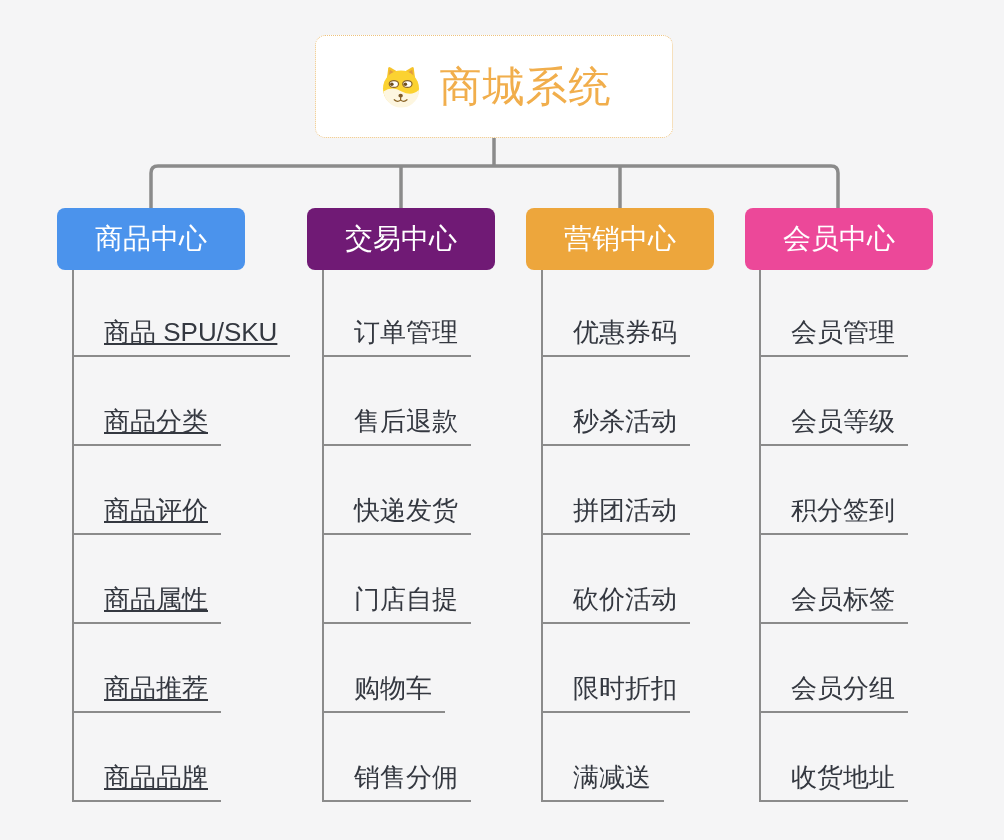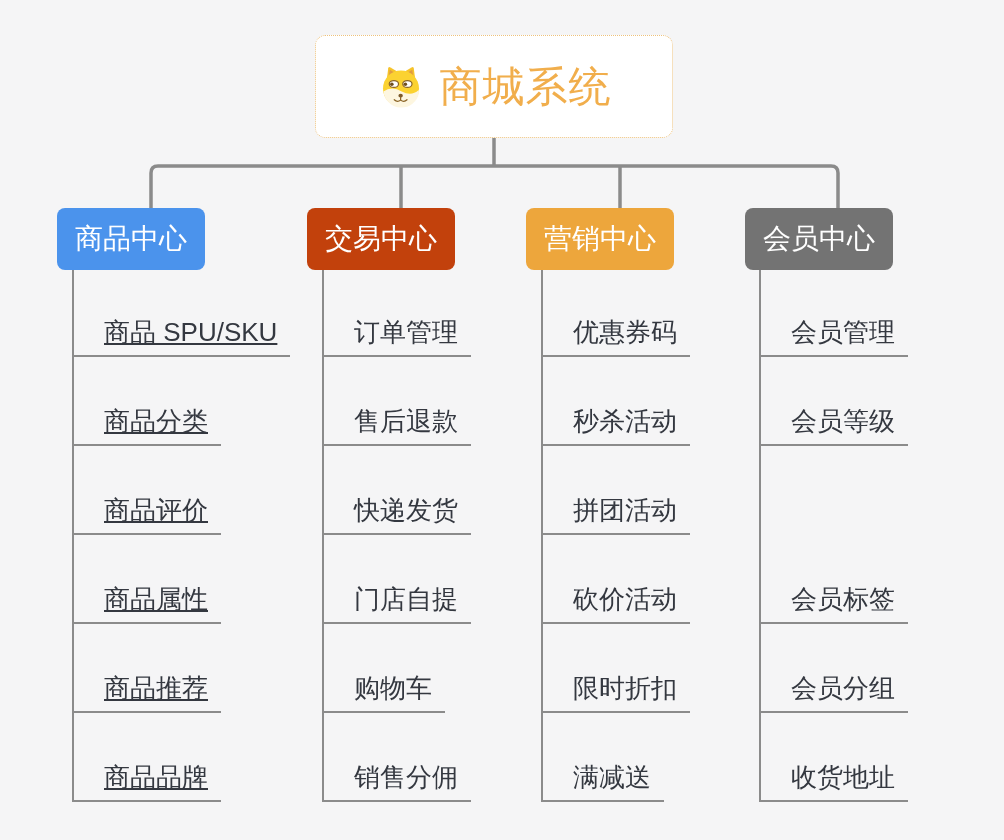--- a/index.html
+++ b/index.html
@@ -28,21 +28,21 @@
     cursor:pointer;
   }
   .root-title{
     font-size:42px;
     letter-spacing:1px;
     white-space:nowrap;
   }
   .dog-icon{width:48px;height:48px;display:block;}
   
   .branch-header{
-    position:absolute;top:208px;width:148px;height:62px;
+    position:absolute;top:208px;width:188px;height:62px;
     border-radius:8px;
     display:flex;align-items:center;justify-content:center;
     color:#ffffff;font-size:28px;
     white-space:nowrap;
     cursor:pointer;
   }
   .bh-0{left:57px;}
   .bh-1{left:307px;}
   .bh-2{left:526px;}
   .bh-3{left:745px;}
@@ -107,23 +107,23 @@
       <circle cx="37.8" cy="28.3" r="2.4" fill="#6f4e1e"></circle>
 
       <ellipse cx="31.5" cy="43.5" rx="3" ry="2.4" fill="#7d5a2a"></ellipse>
       <path d="M31.5 45.5 L31.5 49" stroke="#8a6325" stroke-width="1.6" fill="none" stroke-linecap="round"></path>
       <path d="M23 49 Q27 53 31.5 49.5 Q36 53 40 49" stroke="#8a6325" stroke-width="1.6" fill="none" stroke-linecap="round"></path>
     </svg>
     <div class="root-title" style="color: rgb(241, 174, 76);">商城系统</div>
   </div>
 
   <div class="branch-header bh-0" style="background-color: rgb(75, 147, 236);">商品中心</div>
-  <div class="branch-header bh-1" style="background-color: #c2410c;">交易中心</div>
+  <div class="branch-header bh-1" style="background-color: #701a75;">交易中心</div>
   <div class="branch-header bh-2" style="background-color: rgb(237, 166, 60);">营销中心</div>
-  <div class="branch-header bh-3" style="background-color: #737373; text-align: center;">会员中心</div>
+  <div class="branch-header bh-3" style="background-color: #ec4899; text-align: center;">会员中心</div>
 
   <div class="spine sp-0" style="background-color: rgb(139, 139, 139);"></div>
   <div class="spine sp-1" style="background-color: rgb(139, 139, 139);"></div>
   <div class="spine sp-2" style="background-color: rgb(139, 139, 139);"></div>
   <div class="spine sp-3" style="background-color: rgb(139, 139, 139);"></div>
 
   <div class="leaf lc-0 lr-0">商品 SPU/SKU</div>
   <div class="leaf lc-0 lr-1">商品分类</div>
   <div class="leaf lc-0 lr-2">商品评价</div>
   <div class="leaf lc-0 lr-3">商品属性</div>
@@ -139,17 +139,18 @@
 
   <div class="leaf lc-1 lr-5">销售分佣</div>
   <div class="leaf lc-2 lr-1">秒杀活动</div>
   <div class="leaf lc-2 lr-2">拼团活动</div>
   <div class="leaf lc-2 lr-3">砍价活动</div>
   <div class="leaf lc-2 lr-4">限时折扣</div>
   <div class="leaf lc-2 lr-5">满减送</div>
 
   <div class="leaf lc-3 lr-0">会员管理</div>
   <div class="leaf lc-3 lr-1">会员等级</div>
+  <div class="leaf lc-3 lr-2">积分签到</div>
   <div class="leaf lc-3 lr-3">会员标签</div>
   <div class="leaf lc-3 lr-4">会员分组</div>
   <div class="leaf lc-3 lr-5">收货地址</div>
 
 </div>
 
 </body></html>

